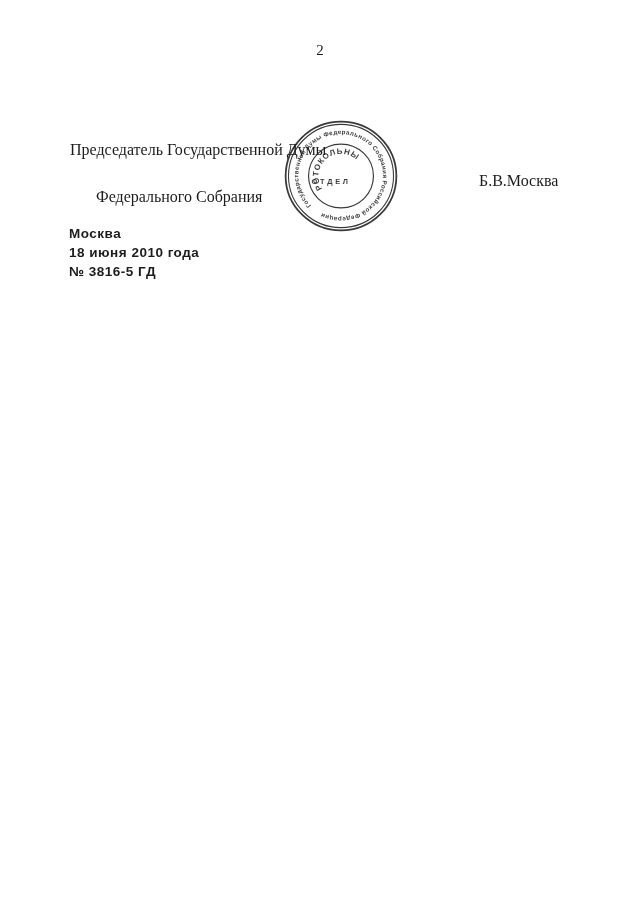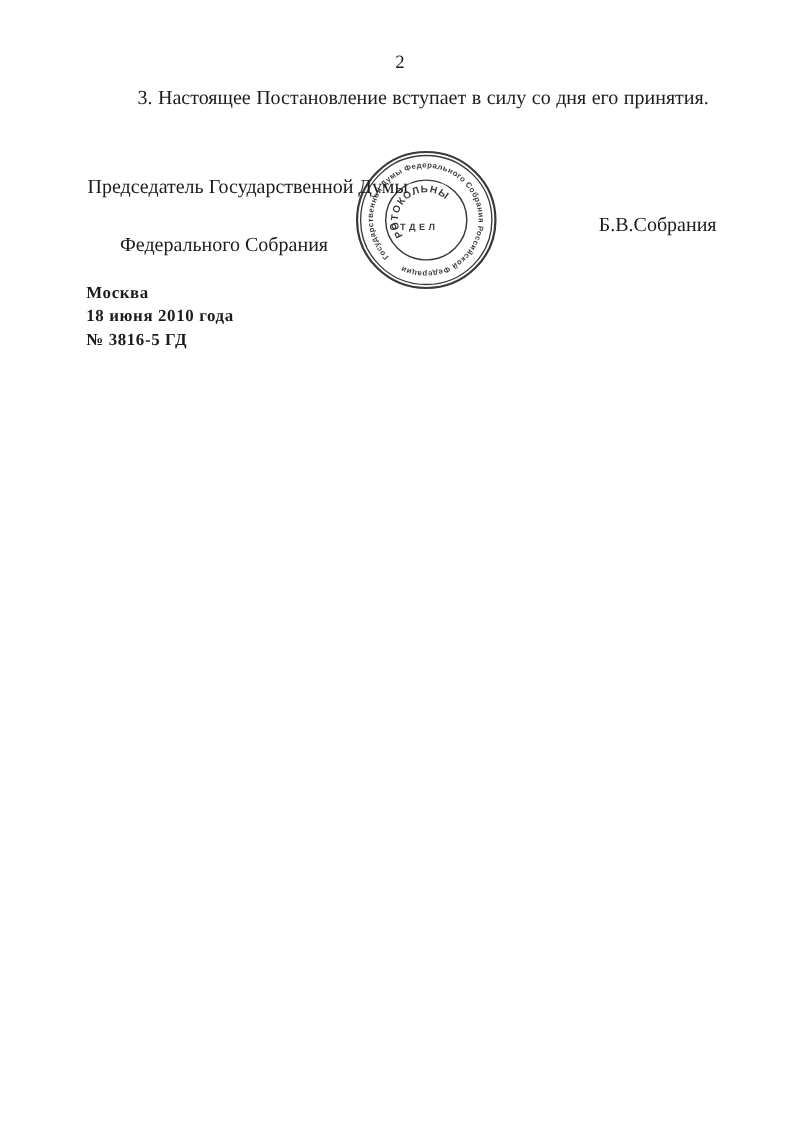--- a/index.html
+++ b/index.html
@@ -60,43 +60,42 @@
     height: 116px;
     opacity: 0.88;
   }
   .stamp text, .stamp textPath {
     font-family: "Liberation Sans", sans-serif;
     font-weight: bold;
   }
   .footer-line {
     position: absolute;
     left: 69px;
-    font-family: Liberation Serif, serif;
+    font-family: Liberation Sans, sans-serif;
     font-weight: 700;
     font-size: 13.5px;
     letter-spacing: 0.5px;
     white-space: nowrap;
   }
   .footer-city   { top: 226px; }
   .footer-date   { top: 245px; text-align: center; }
   .footer-number { top: 264px; }
 </style>
 </head>
 <body>
 
 <div class="page">
 
   <div class="page-number">2</div>
 
-  <div class="body-paragraph">3. Настоящее Постановление вступает в силу со дня его принятия.</div>
 
   <div class="sig-line sig-line1">Председатель Государственной Думы</div>
   <div class="sig-line sig-line2">Федерального Собрания</div>
 
-  <div class="sig-name">Б.В.Собрания</div>
+  <div class="sig-name">Б.В.Москва</div>
 
   <svg class="stamp" viewBox="0 0 120 120" preserveAspectRatio="none">
 
     <circle cx="60" cy="60" r="56.3" fill="none" stroke-width="1.8" stroke="#1f1f1f"></circle>
     <circle cx="60" cy="60" r="53.4" fill="none" stroke-width="1.1" stroke="#1f1f1f"></circle>
 
     <circle cx="60" cy="60" r="33" fill="none" stroke-width="1.2" stroke="#1f1f1f"></circle>
 
     <path id="ringPath" d="M 29.6 90.4 A 43 43 0 1 1 32.4 92.9" fill="none"></path>
     <text font-size="6.4" letter-spacing="0.35" fill="#1f1f1f">

